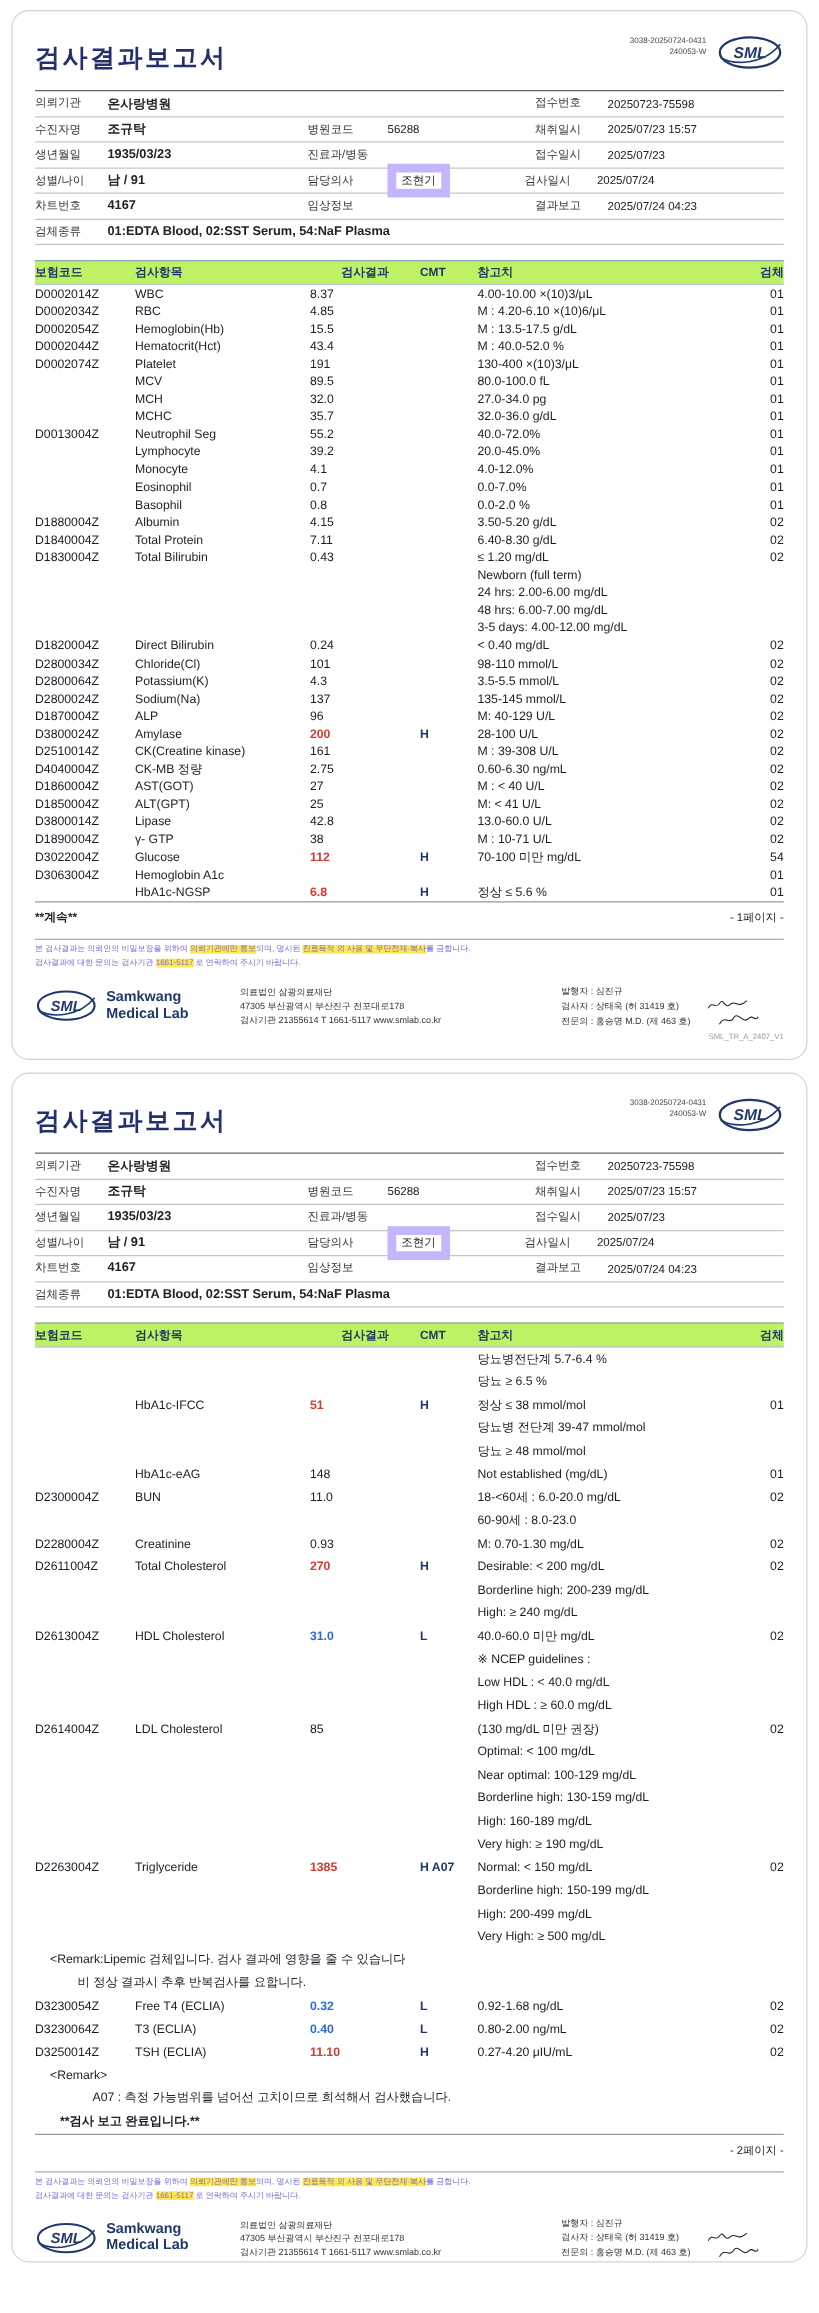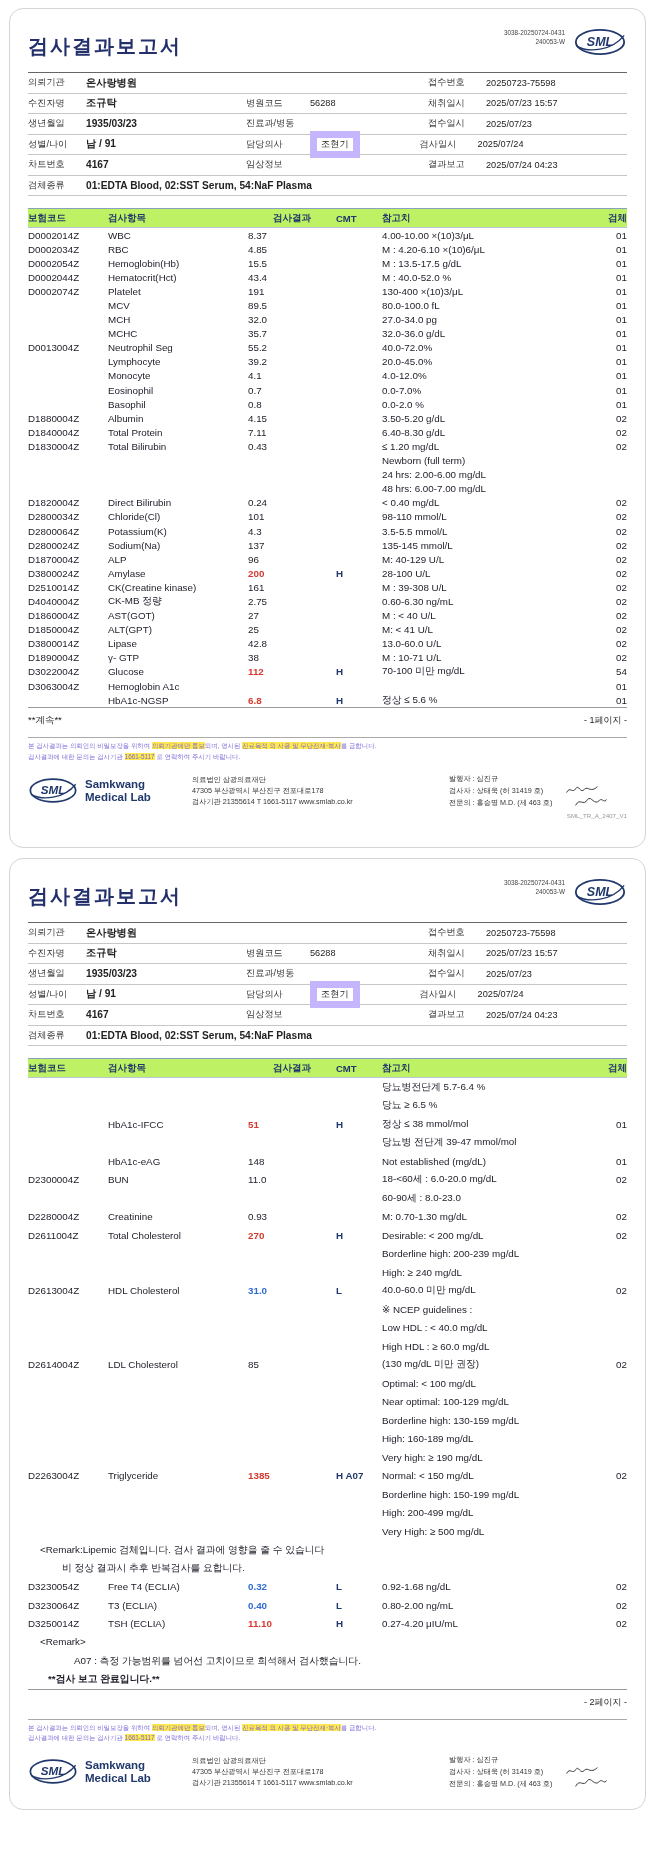--- a/index.html
+++ b/index.html
@@ -41,21 +41,21 @@
   .c-spec{flex:1;text-align:right;}
   .thead .c-result{text-align:center;}
   .res-h{color:#d43a2f;font-weight:bold;}
   .res-l{color:#2f6bd0;font-weight:bold;}
   .tremark{display:block;height:auto;line-height:14.1px;}
   .page2 .tremark{line-height:18.5px;}
   .rb{font-weight:bold;}
 
   
   .notesrow{display:flex;justify-content:space-between;align-items:center;margin-top:6px;font-size:9.5px;}
-  .left-note{font-weight:normal;}
+  .left-note{font-weight:bold;}
   .pagelabel{font-size:9px;color:#222;}
 
   
   .disclaimer{margin-top:10px;border-top:1px solid #aaa;padding-top:3px;font-size:6.4px;
               color:#7b68d8;line-height:1.7;}
   .hl{background:#ffe94d;}
 
   
   .pfooter{display:flex;align-items:center;gap:12px;margin-top:6px;padding-top:4px;}
   .brand{display:flex;align-items:center;gap:7px;min-width:152px;}
@@ -288,20 +288,28 @@
       </div>
       <div class="trow">
         <span class="c-code"></span>
         <span class="c-name"></span>
         <span class="c-result"></span>
         <span class="c-cmt"></span>
         <span class="c-ref">48 hrs: 6.00-7.00 mg/dL</span>
         <span class="c-spec"></span>
       </div>
       <div class="trow">
+        <span class="c-code"></span>
+        <span class="c-name"></span>
+        <span class="c-result"></span>
+        <span class="c-cmt"></span>
+        <span class="c-ref">3-5 days: 4.00-12.00 mg/dL</span>
+        <span class="c-spec"></span>
+      </div>
+      <div class="trow">
         <span class="c-code">D1820004Z</span>
         <span class="c-name">Direct Bilirubin</span>
         <span class="c-result">0.24</span>
         <span class="c-cmt"></span>
         <span class="c-ref">&lt; 0.40 mg/dL</span>
         <span class="c-spec">02</span>
       </div>
       <div class="trow">
         <span class="c-code">D2800034Z</span>
         <span class="c-name">Chloride(Cl)</span>
@@ -561,20 +569,28 @@
       <div class="trow">
         <span class="c-code"></span>
         <span class="c-name"></span>
         <span class="c-result"></span>
         <span class="c-cmt"></span>
         <span class="c-ref">당뇨병 전단계 39-47 mmol/mol</span>
         <span class="c-spec"></span>
       </div>
       <div class="trow">
         <span class="c-code"></span>
+        <span class="c-name"></span>
+        <span class="c-result"></span>
+        <span class="c-cmt"></span>
+        <span class="c-ref">당뇨 ≥ 48 mmol/mol</span>
+        <span class="c-spec"></span>
+      </div>
+      <div class="trow">
+        <span class="c-code"></span>
         <span class="c-name">HbA1c-eAG</span>
         <span class="c-result">148</span>
         <span class="c-cmt"></span>
         <span class="c-ref">Not established (mg/dL)</span>
         <span class="c-spec">01</span>
       </div>
       <div class="trow">
         <span class="c-code">D2300004Z</span>
         <span class="c-name">BUN</span>
         <span class="c-result">11.0</span>

